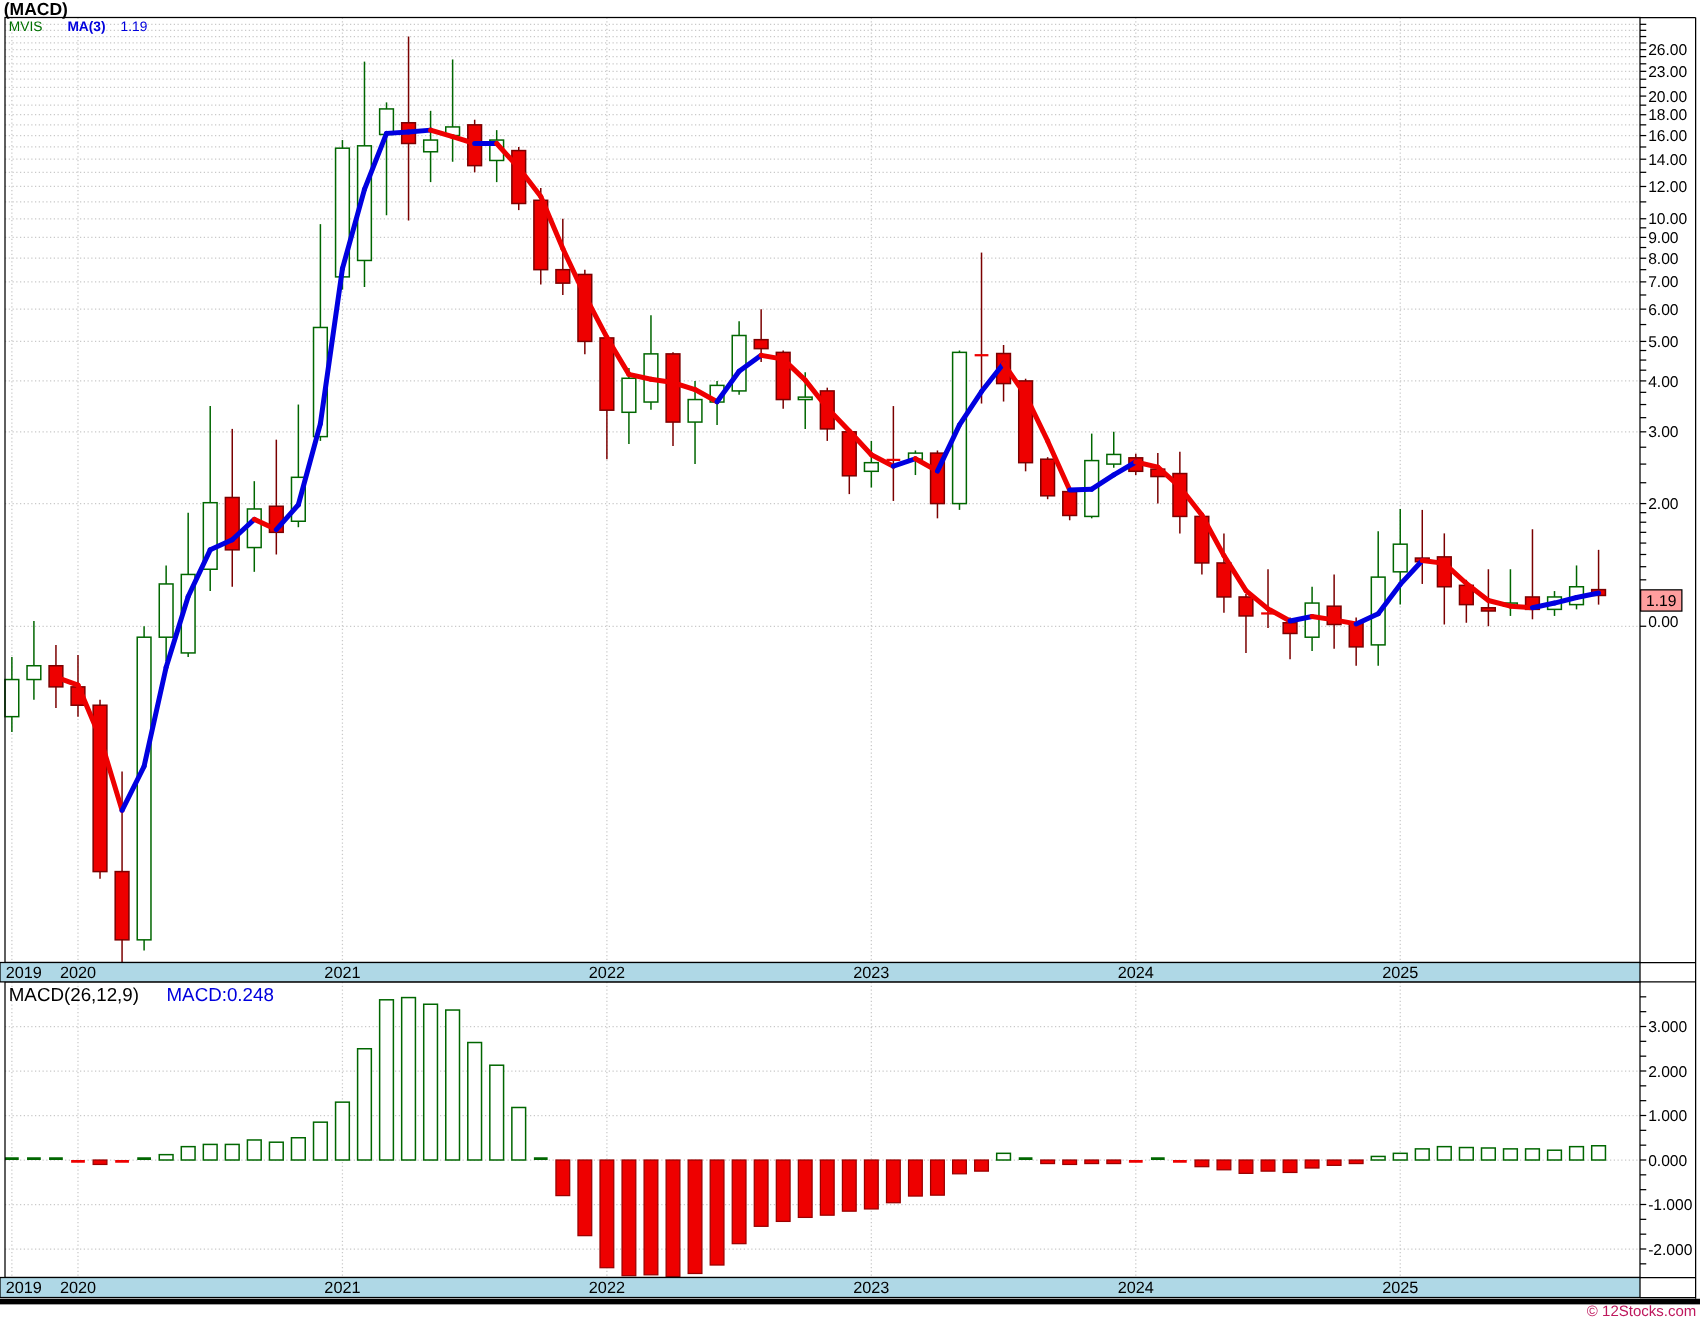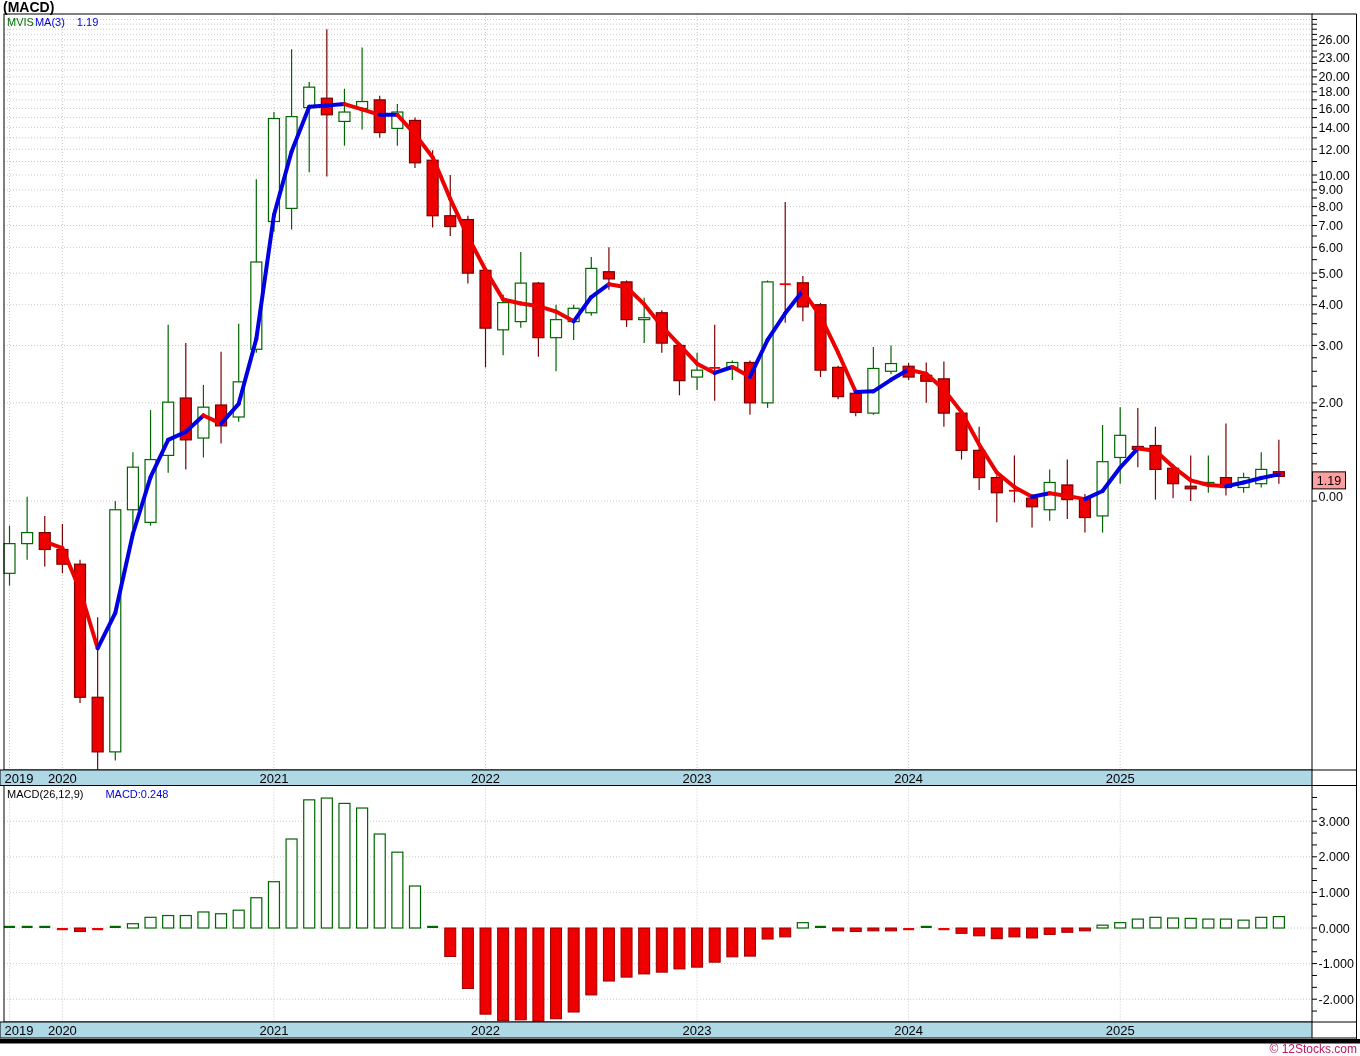--- a/index.html
+++ b/index.html
@@ -1,23 +1,23 @@
 <!DOCTYPE html>
 <html><head>
 <meta charset="utf-8">
 <style>
   html,body{margin:0;padding:0;background:#fff;}
   #root{position:relative;width:1360px;height:1056px;background:#fff;overflow:hidden;
         font-family:"Liberation Sans","DejaVu Sans",sans-serif;}
   #chart-title{position:absolute;left:3px;top:-1px;font-size:14px;font-weight:bold;color:#000;}
   #price-legend{position:absolute;left:7px;top:16px;font-size:11px;white-space:nowrap;}
   #price-legend .sym{color:#007000;}
-  #price-legend .ma{color:#0000DD;margin-left:1px;}
+  #price-legend .ma{color:#0000DD;margin-left:20px;font-weight:bold;}
   #price-legend .val{color:#0000DD;margin-left:12px;}
-  #macd-legend{position:absolute;left:7px;top:788px;font-size:11px;white-space:nowrap;}
+  #macd-legend{position:absolute;left:7px;top:788px;font-size:15px;white-space:nowrap;}
   #macd-legend .lbl{color:#000;}
   #macd-legend .val{color:#0000DD;margin-left:22px;}
   #watermark{position:absolute;right:3px;top:1042px;font-size:12px;color:#be185d;}
   svg{position:absolute;left:0;top:0;}
   svg text{font-family:"Liberation Sans","DejaVu Sans",sans-serif;}
 </style>
 </head>
 <body>
 
 <div id="root">

